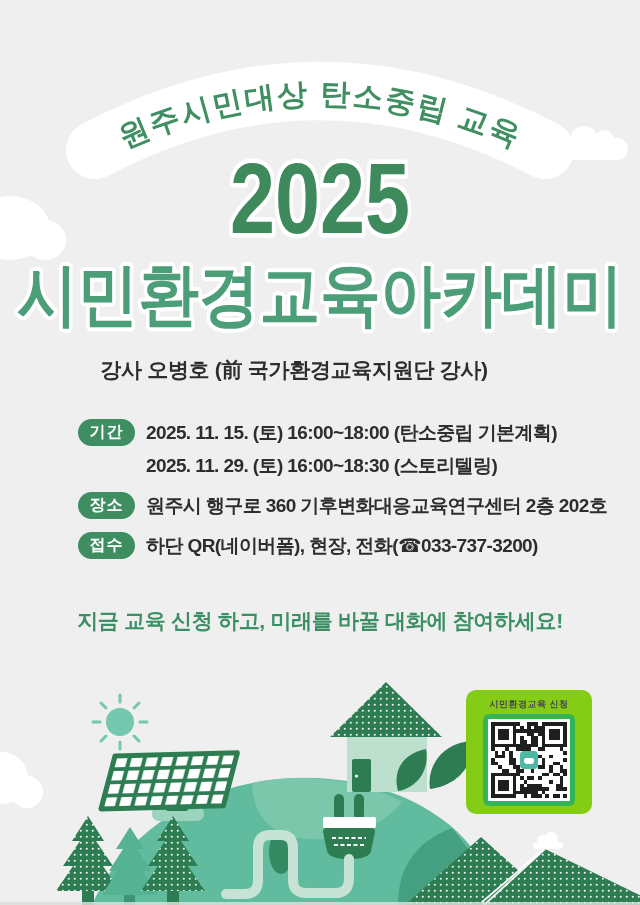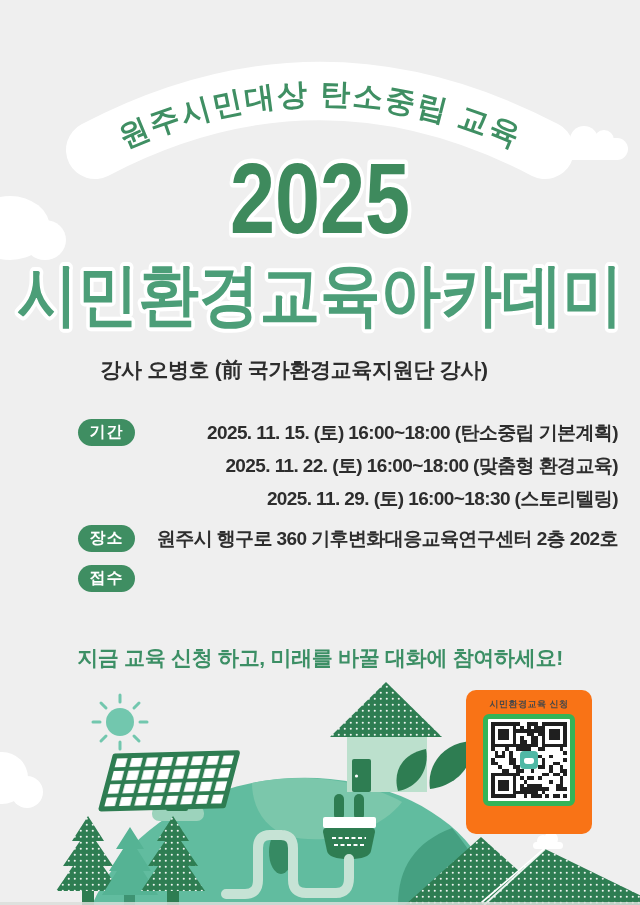--- a/index.html
+++ b/index.html
@@ -20,44 +20,44 @@
   .arc-svg text{font-family:"Liberation Sans","DejaVu Sans",sans-serif; font-weight:700;}
   
   .title-svg{position:absolute; left:0; top:140px; width:640px; height:200px;}
   .title-svg text{font-family:"Liberation Sans","DejaVu Sans",sans-serif; font-weight:800;}
   
   .subtitle{
     position:absolute; left:0; top:356px; width:588px; margin:0;
     text-align:center; font-size:21px; font-weight:700; color:#2d2d2d; letter-spacing:-0.3px;
   }
   
-  .info{position:absolute; left:78px; top:416px; width:540px;text-align:right;}
+  .info{position:absolute; left:78px; top:416px; width:540px;}
   .info-row{display:flex; align-items:flex-start; margin-bottom:7px;}
   .badge{
     flex:0 0 auto; display:inline-flex; align-items:center; justify-content:center;
     width:57px; height:27px; margin-top:3px; margin-right:11px;
     background:#3f8e62; color:#fff; border-radius:15px;
     font-size:16px; font-weight:700; letter-spacing:1px;
   }
   .info-lines{flex:1 1 auto;}
   .info-line{
     font-size:19px; font-weight:700; color:#2d2d2d; line-height:33px;
     letter-spacing:-0.6px; white-space:pre;
   }
   
   .cta{
-    position:absolute; left:0; top:644px; width:640px; margin:0;
+    position:absolute; left:0; top:607px; width:640px; margin:0;
     text-align:center; font-size:21px; font-weight:800; color:#3c8f65; letter-spacing:-0.3px;
   }
   
   .scene{position:absolute; left:0; top:670px; width:640px; height:235px; display:block;}
   
   .qr-card{
-    position:absolute; left:466px; top:690px; width:126px; height:144px;
-    background:#f97316; border-radius:10px; text-align:center;
+    position:absolute; left:466px; top:690px; width:126px; height:124px;
+    background:#84cc16; border-radius:10px; text-align:center;
   }
   .qr-caption{margin:8px 0 0 0; font-size:9px; font-weight:700; color:#474747; letter-spacing:0.5px;}
   .qr-frame{
     position:relative; width:92px; height:92px; margin:3px auto 0;
     border:5px solid #34b457; border-radius:6px; background:#fff; box-sizing:border-box; padding:3px;
   }
   .qr-frame svg{display:block; width:100%; height:100%;}
   .qr-center-icon{
     position:absolute; left:50%; top:50%; width:18px; height:18px; margin:-9px 0 0 -9px;
     background:#4fb8a5; border-radius:4px;
@@ -89,32 +89,34 @@
     <text x="320" y="178" text-anchor="middle" font-size="68" textLength="606" lengthAdjust="spacingAndGlyphs" fill="#4c9e78" stroke="#ffffff" stroke-width="8" paint-order="stroke" stroke-linejoin="round">시민환경교육아카데미</text>
   </svg>
 
   <p class="subtitle">강사 오병호 (前 국가환경교육지원단 강사)</p>
 
   <div class="info">
     <div class="info-row">
       <span class="badge">기간</span>
       <div class="info-lines">
         <div class="info-line">2025. 11. 15. (토) 16:00~18:00 (탄소중립 기본계획)</div>
-        <div class="info-line">2025. 11. 22. (토) 16:00~18:00 (맞춤형 환경교육)</div>
         <div class="info-line">2025. 11. 29. (토) 16:00~18:30 (스토리텔링)</div>
       </div>
     </div>
     <div class="info-row">
       <span class="badge">장소</span>
       <div class="info-lines">
         <div class="info-line">원주시 행구로 360 기후변화대응교육연구센터 2층 202호</div>
       </div>
     </div>
     <div class="info-row">
       <span class="badge">접수</span>
+      <div class="info-lines">
+        <div class="info-line">하단 QR(네이버폼), 현장, 전화(☎033-737-3200)</div>
+      </div>
     </div>
   </div>
 
   <p class="cta">지금 교육 신청 하고, 미래를 바꿀 대화에 참여하세요!</p>
 
   <svg class="scene" viewBox="0 670 640 235">
     <defs>
       <pattern id="dotTex" patternUnits="userSpaceOnUse" width="6" height="6">
         <rect width="6" height="6" fill="#2e7d52"></rect>
         <circle cx="2.8" cy="2.8" r="1.05" fill="#ffffff" opacity="0.92"></circle>

